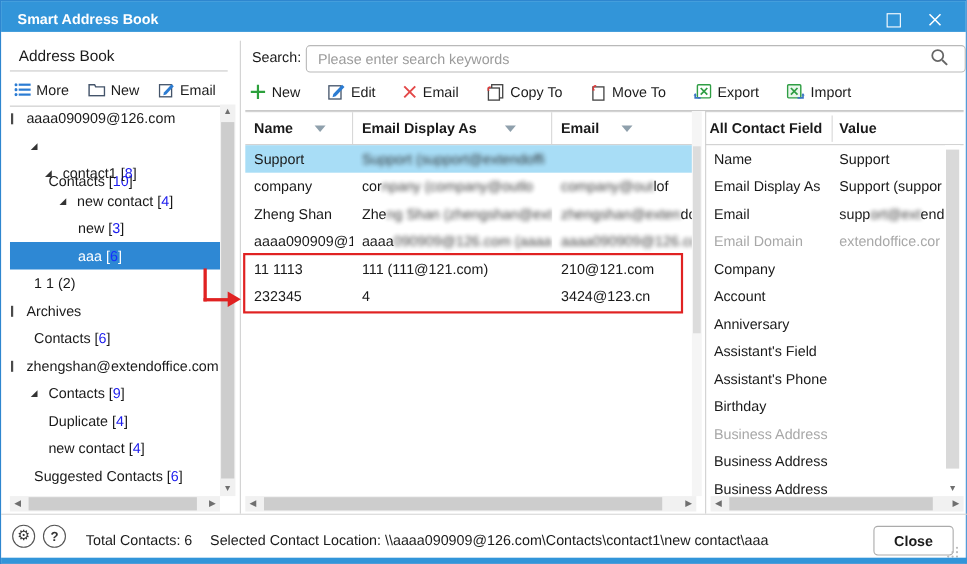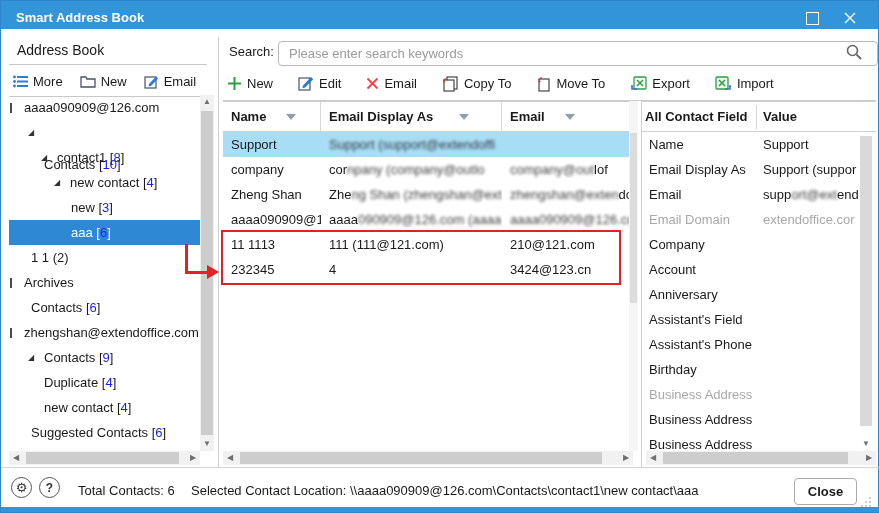--- a/index.html
+++ b/index.html
@@ -79,21 +79,21 @@
 
   
   .status-hr{position:absolute;left:0;top:466px;width:879px;height:1px;background:#d6d6d6;}
   .circle-btn{position:absolute;top:476px;width:21px;height:21px;border:1.5px solid #555;border-radius:50%;
       display:flex;align-items:center;justify-content:center;color:#333;box-sizing:border-box;}
   .gear{left:10px;font-size:13px;font-family:"DejaVu Sans",sans-serif;}
   .help{left:38px;font-weight:bold;font-size:12px;}
   .st-text{position:absolute;top:482px;white-space:nowrap;}
   .total{left:77px;}
   .location{left:190px;}
-  .close-btn{position:absolute;left:793px;top:477px;width:63px;height:27px;border:1px solid #ababab;border-radius:4px;
+  .close-btn{position:absolute;left:793px;top:477px;width:73px;height:27px;border:1px solid #ababab;border-radius:4px;
       background:#fff;display:flex;align-items:center;justify-content:center;font-weight:600;box-sizing:border-box;}
   .bstrip{position:absolute;left:0;bottom:0;width:879px;height:5px;background:#3295d9;}
   .grip{position:absolute;right:6px;top:494px;color:#c0c0c0;}
   svg{display:block;}
 </style>
 </head>
 <body>
 
 <div class="window">
 

